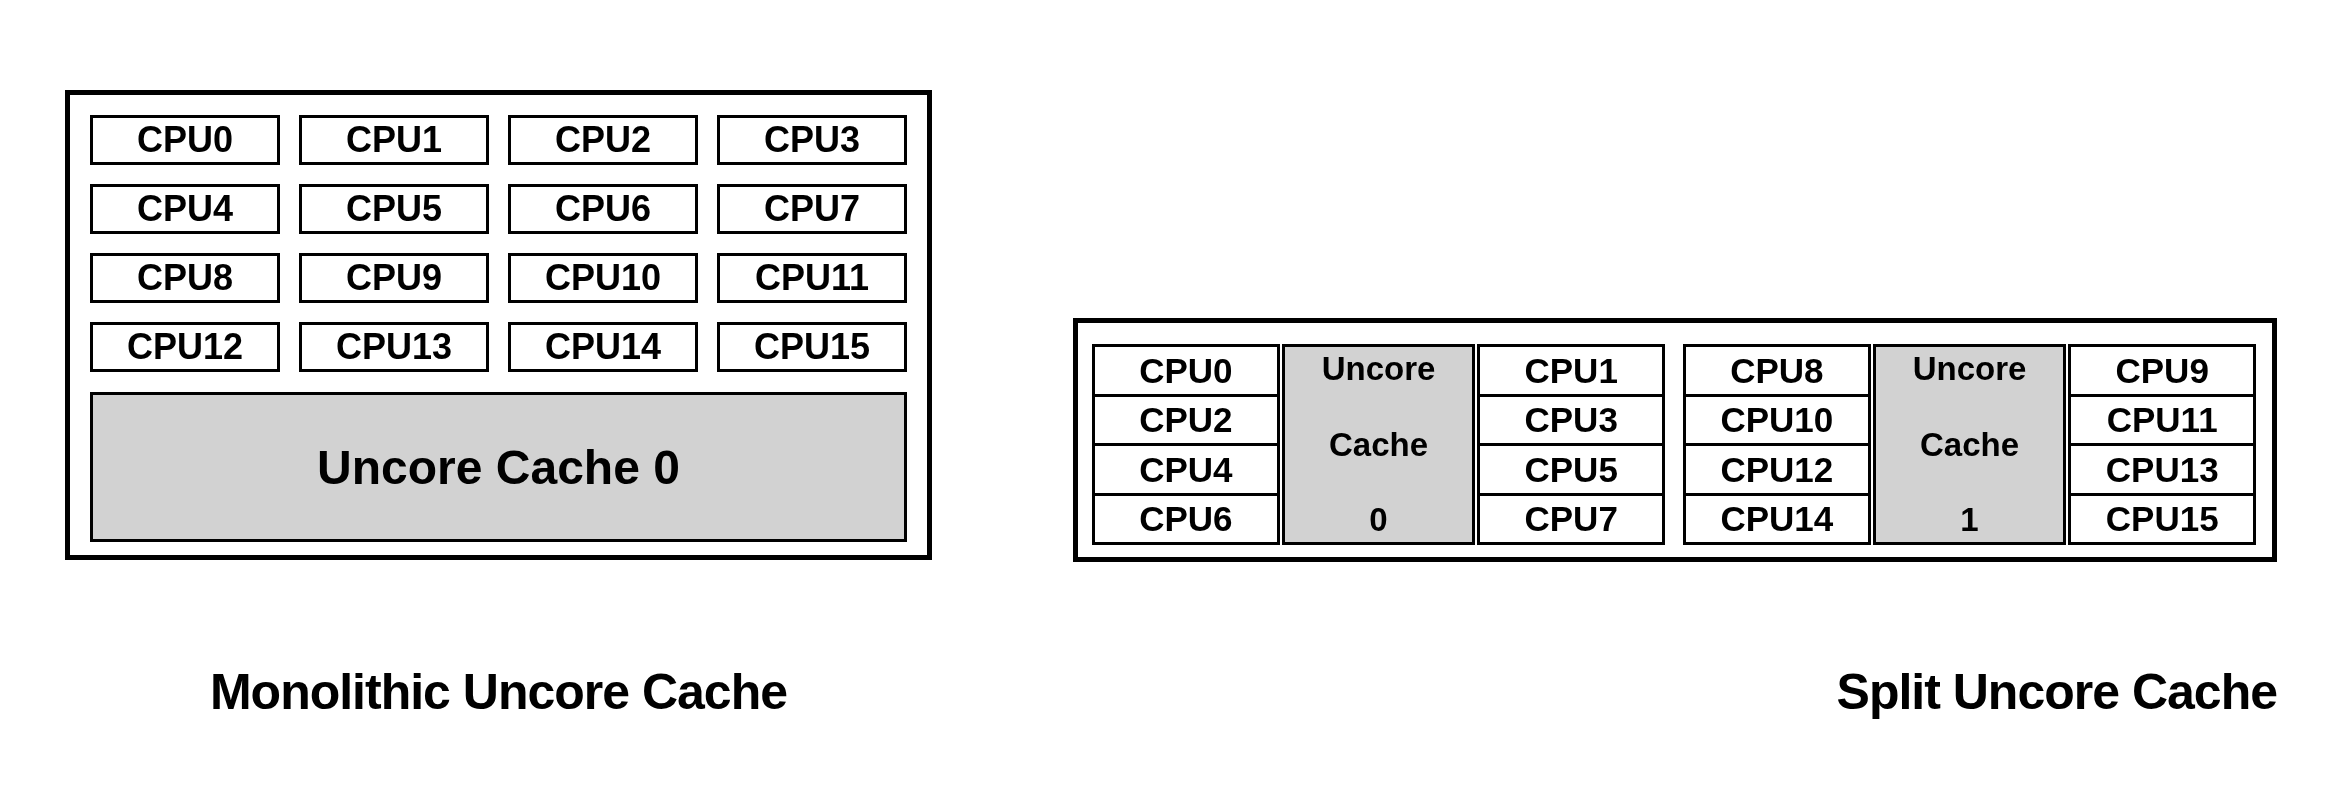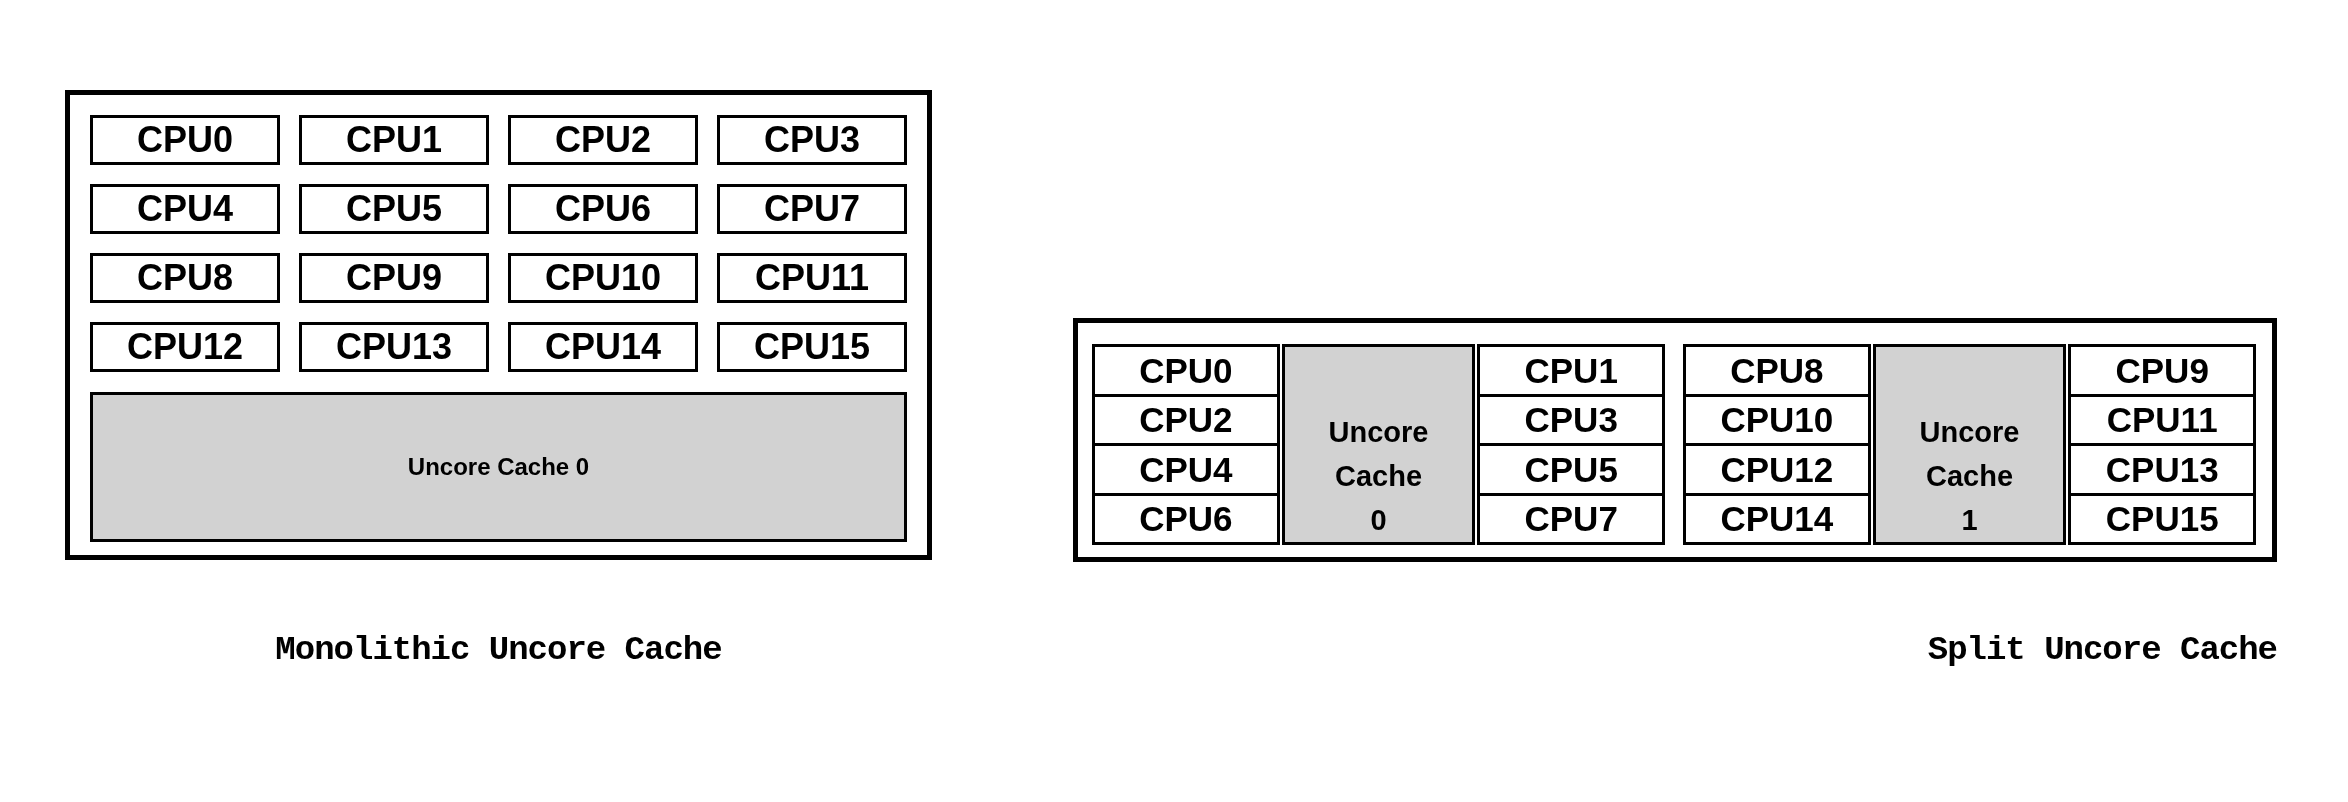--- a/index.html
+++ b/index.html
@@ -21,25 +21,25 @@
     column-gap:19px;row-gap:19px;
   }
   .cpu-grid .cpu-box{
     height:50px;border:3px solid var(--line);box-sizing:border-box;
     display:flex;align-items:center;justify-content:center;
     font-size:36px;line-height:1;background:#fff;
   }
   .mono-cache{
     margin-top:20px;height:150px;border:3px solid var(--line);box-sizing:border-box;
     background:var(--cache-fill);
-    display:flex;align-items:center;justify-content:center;font-size:24px;
+    display:flex;align-items:center;justify-content:center;font-size:48px;
   }
   .caption{
-    position:absolute;top:622px;text-align:center;
-    font-size:34px;letter-spacing:-1px;line-height:56px;font-family:Liberation Mono, monospace;
+    position:absolute;top:664px;text-align:center;
+    font-size:50px;letter-spacing:-1px;line-height:56px;
   }
   .caption.mono-cap{left:65px;width:867px;}
   .caption.split-cap{left:1073px;width:1204px;text-align:right;}
 
   
   .split-box{
     position:absolute;left:1073px;top:318px;width:1204px;height:244px;
     border:5px solid var(--line);box-sizing:border-box;background:#fff;
     display:flex;gap:18px;padding:21px 16px 0 14px;
   }
@@ -47,22 +47,22 @@
   .cpu-col{flex:1;display:flex;flex-direction:column;}
   .cpu-col .cpu-cell{
     flex:1;border:3px solid var(--line);box-sizing:border-box;margin-top:-3px;
     display:flex;align-items:center;justify-content:center;
     font-size:35px;line-height:1;background:#fff;
   }
   .cpu-col .cpu-cell:first-child{margin-top:0;}
   .v-cache{
     flex:1;border:3px solid var(--line);box-sizing:border-box;
     background:var(--cache-fill);
-    display:flex;flex-direction:column;align-items:center;justify-content:flex-end;
-    font-size:29px;line-height:44px;text-align:center;
+    display:flex;flex-direction:column;align-items:center;justify-content:space-between;
+    font-size:33px;line-height:44px;text-align:center;
   }
 </style>
 </head>
 <body style="background: rgb(255, 255, 255); color: rgb(0, 0, 0);">
 
 <div class="mono-box">
   <div class="cpu-grid">
       <div class="cpu-box">CPU0</div>
       <div class="cpu-box">CPU1</div>
       <div class="cpu-box">CPU2</div>

